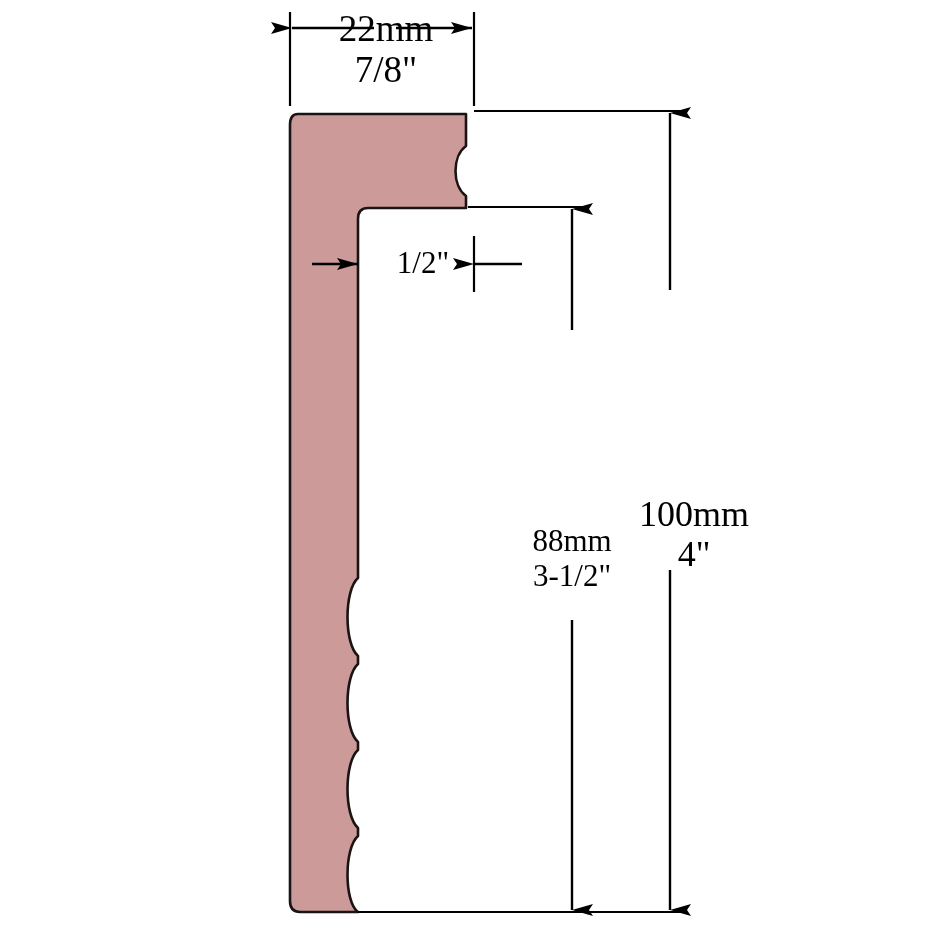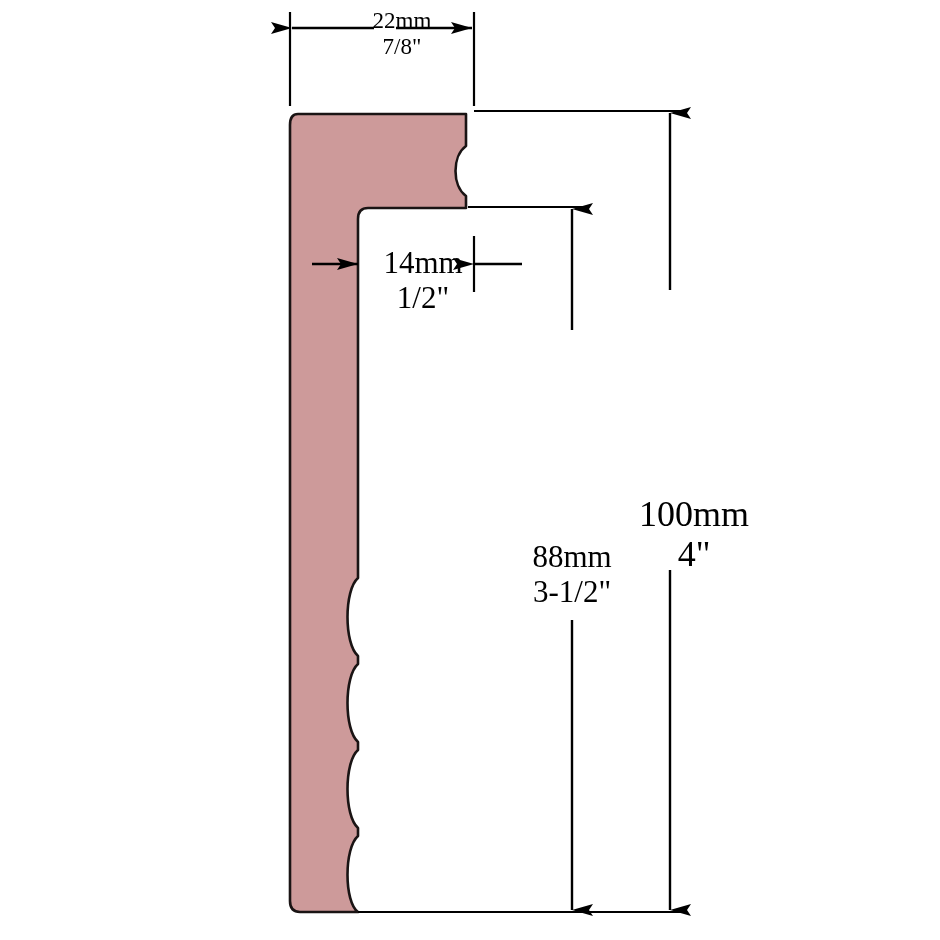--- a/index.html
+++ b/index.html
@@ -34,34 +34,34 @@
     color: #000000;
     line-height: 1.12;
     white-space: nowrap;
     user-select: none;
   }
   .dim-label .dim-metric,
   .dim-label .dim-imperial {
     display: block;
   }
   #label-width-top {
-    left: 316px;
+    left: 300px;
     top: 8px;
     width: 172px;
-    font-size: 23px;
+    font-size: 37px;
   }
   #label-thickness {
     left: 352px;
     top: 246px;
     width: 142px;
     font-size: 31px;
   }
   #label-height-inner {
     left: 488px;
-    top: 540px;
+    top: 524px;
     width: 168px;
     font-size: 31px;
   }
   #label-height-overall {
     left: 608px;
     top: 494px;
     width: 172px;
     font-size: 36px;
   }
 </style>
@@ -142,21 +142,20 @@
     </g>
 
   </svg>
 
   <div class="dim-label" id="label-width-top">
     <span class="dim-metric">22mm</span>
     <span class="dim-imperial">7/8"</span>
   </div>
 
   <div class="dim-label" id="label-thickness">
-    <span class="dim-metric">14mm</span>
     <span class="dim-imperial">1/2"</span>
   </div>
 
   <div class="dim-label" id="label-height-inner">
     <span class="dim-metric">88mm</span>
     <span class="dim-imperial">3-1/2"</span>
   </div>
 
   <div class="dim-label" id="label-height-overall">
     <span class="dim-metric">100mm</span>

